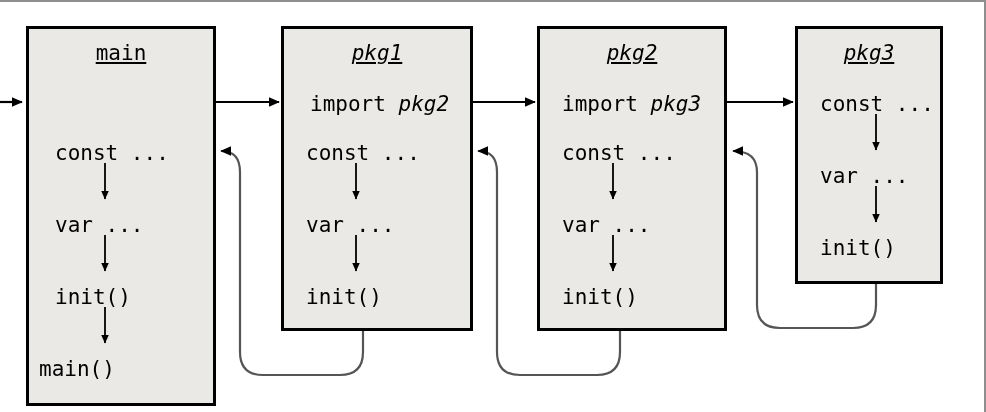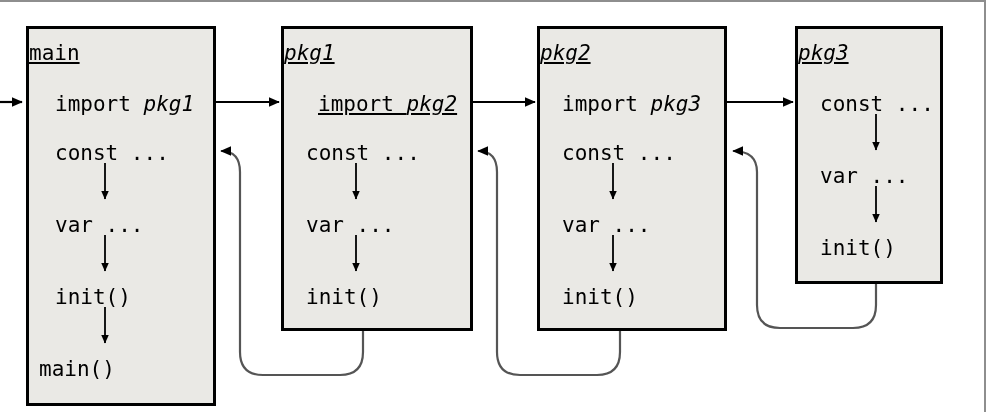--- a/index.html
+++ b/index.html
@@ -39,21 +39,21 @@
   .pkg-box {
     position: absolute;
     box-sizing: border-box;
     background: #eae9e5;
     border: 3px solid #000000;
   }
   .pkg-title {
     position: absolute;
     left: 0;
     right: 0;
-    text-align: left;
+    text-align: center;
     font-size: 21px;
     font-style: italic;
     color: #000000;
     text-decoration: underline;
     white-space: nowrap;
   }
   .pkg-title.roman {
     font-style: normal;
   }
   .pkg-line {
@@ -79,35 +79,34 @@
 <body>
 
 <div id="canvas">
 
   <div class="page-rule-top"></div>
   <div class="page-rule-right"></div>
 
   <div class="pkg-box" style="left:26px; top:26px; width:190px; height:380px;">
     <div class="pkg-title roman" style="top:12px;">main</div>
 
-    <div class="pkg-line" style="left:26px; top:63px;"><span>import </span><span class="em">pkg1</span></div>
 
     <div class="pkg-line" style="left:26px; top:112px;"><span>const ...</span></div>
 
     <div class="pkg-line" style="left:26px; top:184px;"><span>var ...</span></div>
 
     <div class="pkg-line" style="left:26px; top:256px;"><span>init()</span></div>
 
     <div class="pkg-line" style="left:10px; top:328px;"><span>main()</span></div>
   </div>
 
   <div class="pkg-box" style="left:281px; top:26px; width:192px; height:305px;">
     <div class="pkg-title" style="top:12px;">pkg1</div>
 
-    <div class="pkg-line" style="left:34px; top:63px;text-decoration:underline;"><span>import </span><span class="em">pkg2</span></div>
+    <div class="pkg-line" style="left:26px; top:63px;"><span>import </span><span class="em">pkg2</span></div>
 
     <div class="pkg-line" style="left:22px; top:112px;"><span>const ...</span></div>
 
     <div class="pkg-line" style="left:22px; top:184px;"><span>var ...</span></div>
 
     <div class="pkg-line" style="left:22px; top:256px;"><span>init()</span></div>
   </div>
 
   <div class="pkg-box" style="left:537px; top:26px; width:190px; height:305px;">
     <div class="pkg-title" style="top:12px;">pkg2</div>

